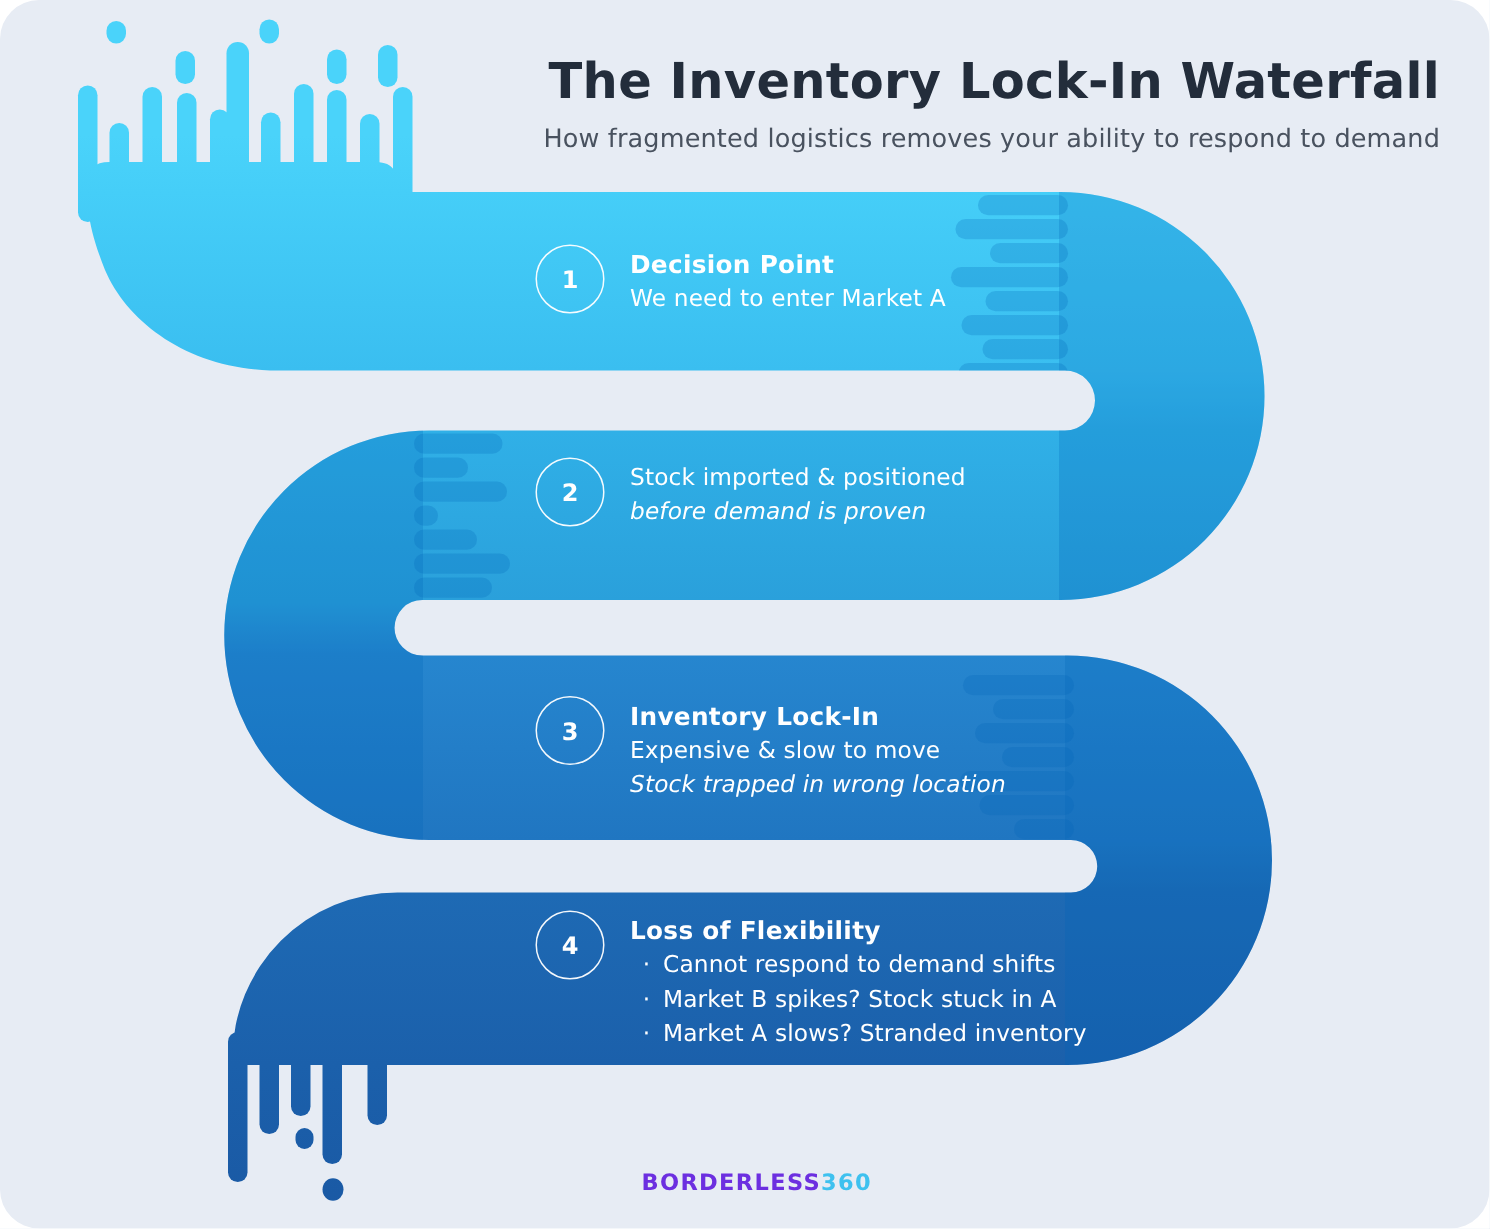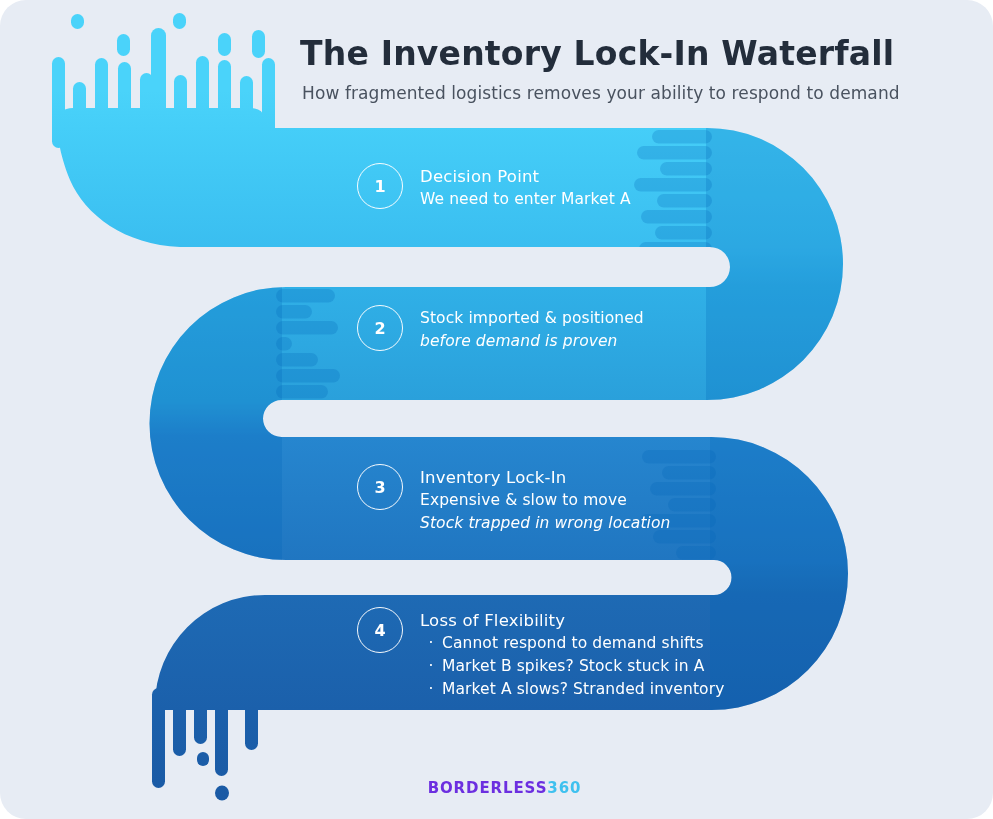--- a/index.html
+++ b/index.html
@@ -6,40 +6,40 @@
   .canvas{
     position:relative;
     width:993px;height:819px;
     background:#E7ECF4;
     border-radius:26px;
     overflow:hidden;
     font-family:"DejaVu Sans","Liberation Sans",sans-serif;
   }
   .flow-svg{position:absolute;left:0;top:0;width:993px;height:819px;}
   
-  .header{position:absolute;left:300px;top:33px;width:660px;}
+  .header{position:absolute;left:300px;top:33px;width:660px;text-align:right;}
   .page-title{
     font-size:33px;font-weight:700;color:#232D3B;
     letter-spacing:.2px;line-height:1.25;margin:0;
   }
   .page-subtitle{
     margin:9px 0 0 2px;font-size:17px;color:#49525F;letter-spacing:.1px;
   }
   
   .step{position:absolute;left:357px;display:flex;align-items:flex-start;color:#fff;}
   .step-1{top:163px;} .step-2{top:305px;} .step-3{top:464px;} .step-4{top:607px;}
   .badge{
     width:46px;height:46px;border-radius:50%;
     border:1.6px solid rgba(255,255,255,.95);
     box-sizing:border-box;flex:0 0 auto;
     display:flex;align-items:center;justify-content:center;
     font-size:16px;font-weight:700;color:#fff;
   }
   .step-content{margin-left:17px;padding-top:2px;}
-  .step-title{font-size:16.5px;font-weight:400;line-height:23px;letter-spacing:.2px;}
+  .step-title{font-size:16.5px;font-weight:700;line-height:23px;letter-spacing:.2px;}
   .line{font-size:15.5px;line-height:23px;letter-spacing:.1px;}
   .line.italic{font-style:italic;}
   .line.bullet{display:flex;}
   .bullet-dot{width:22px;text-align:center;flex:0 0 auto;}
   
   .footer{
     position:absolute;left:0;right:0;top:779px;text-align:center;
     font-size:15px;font-weight:700;letter-spacing:.9px;padding-left:16px;
   }
   .brand-main{color:#6C2FE0;}

